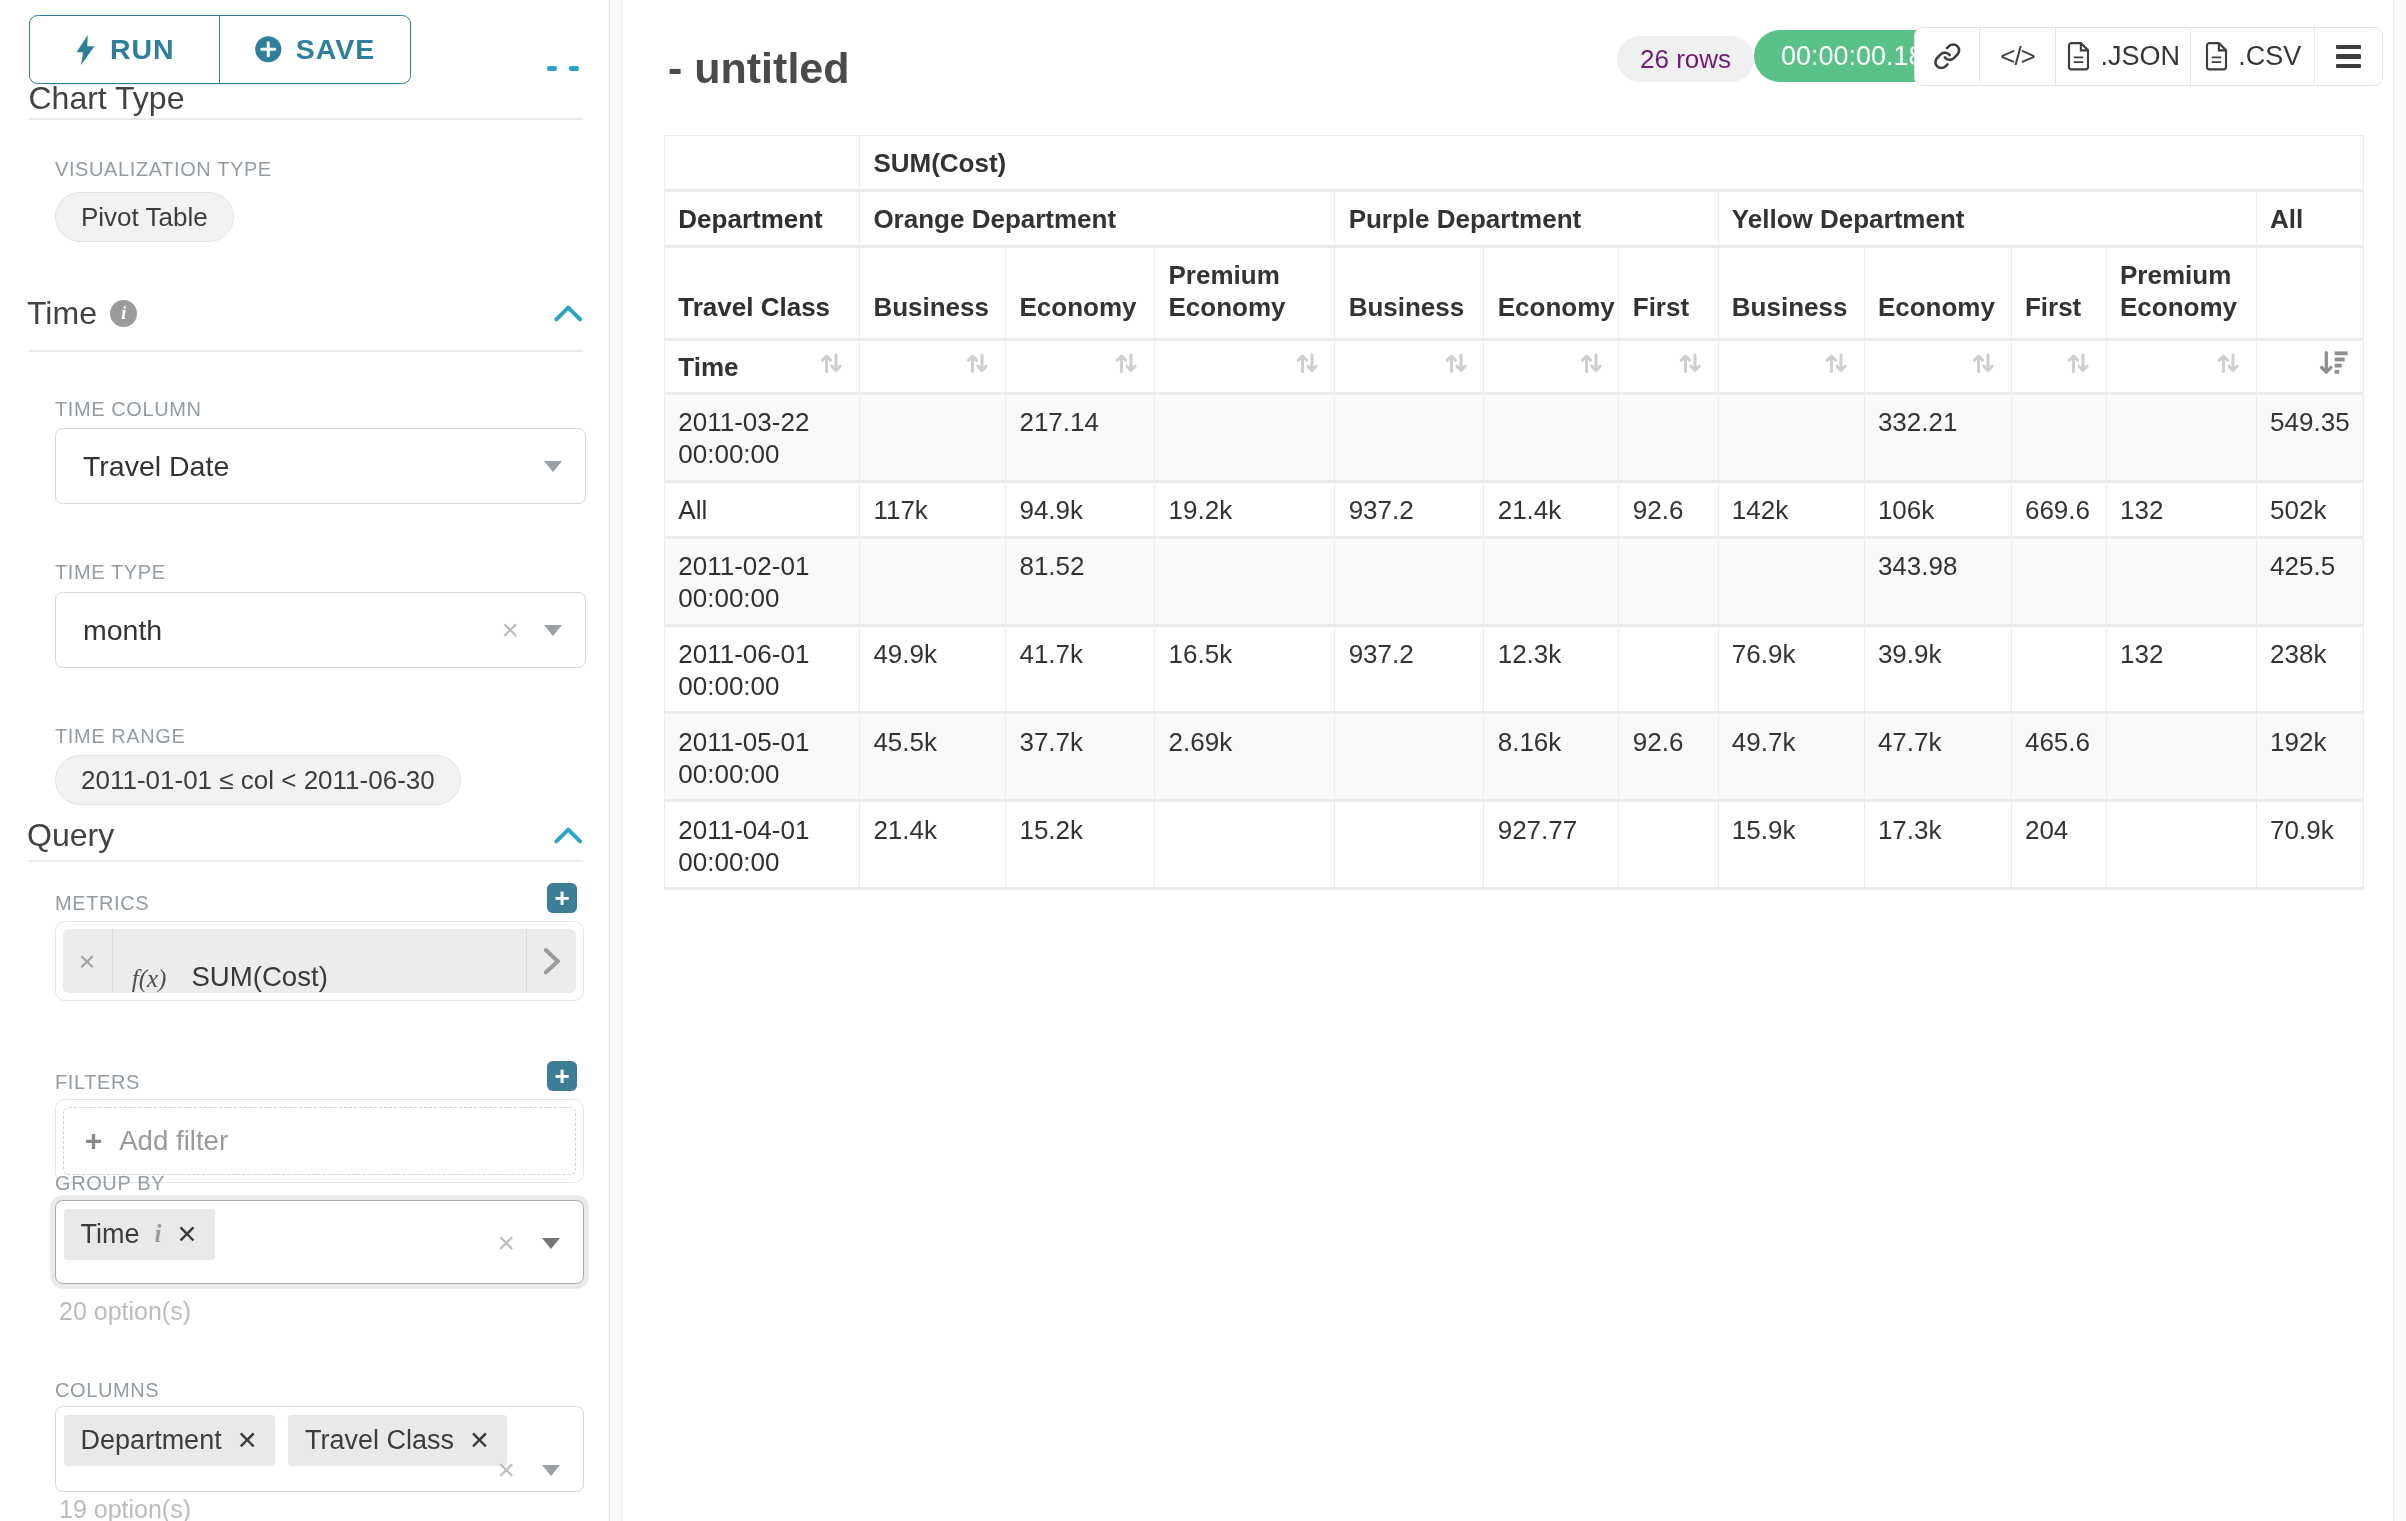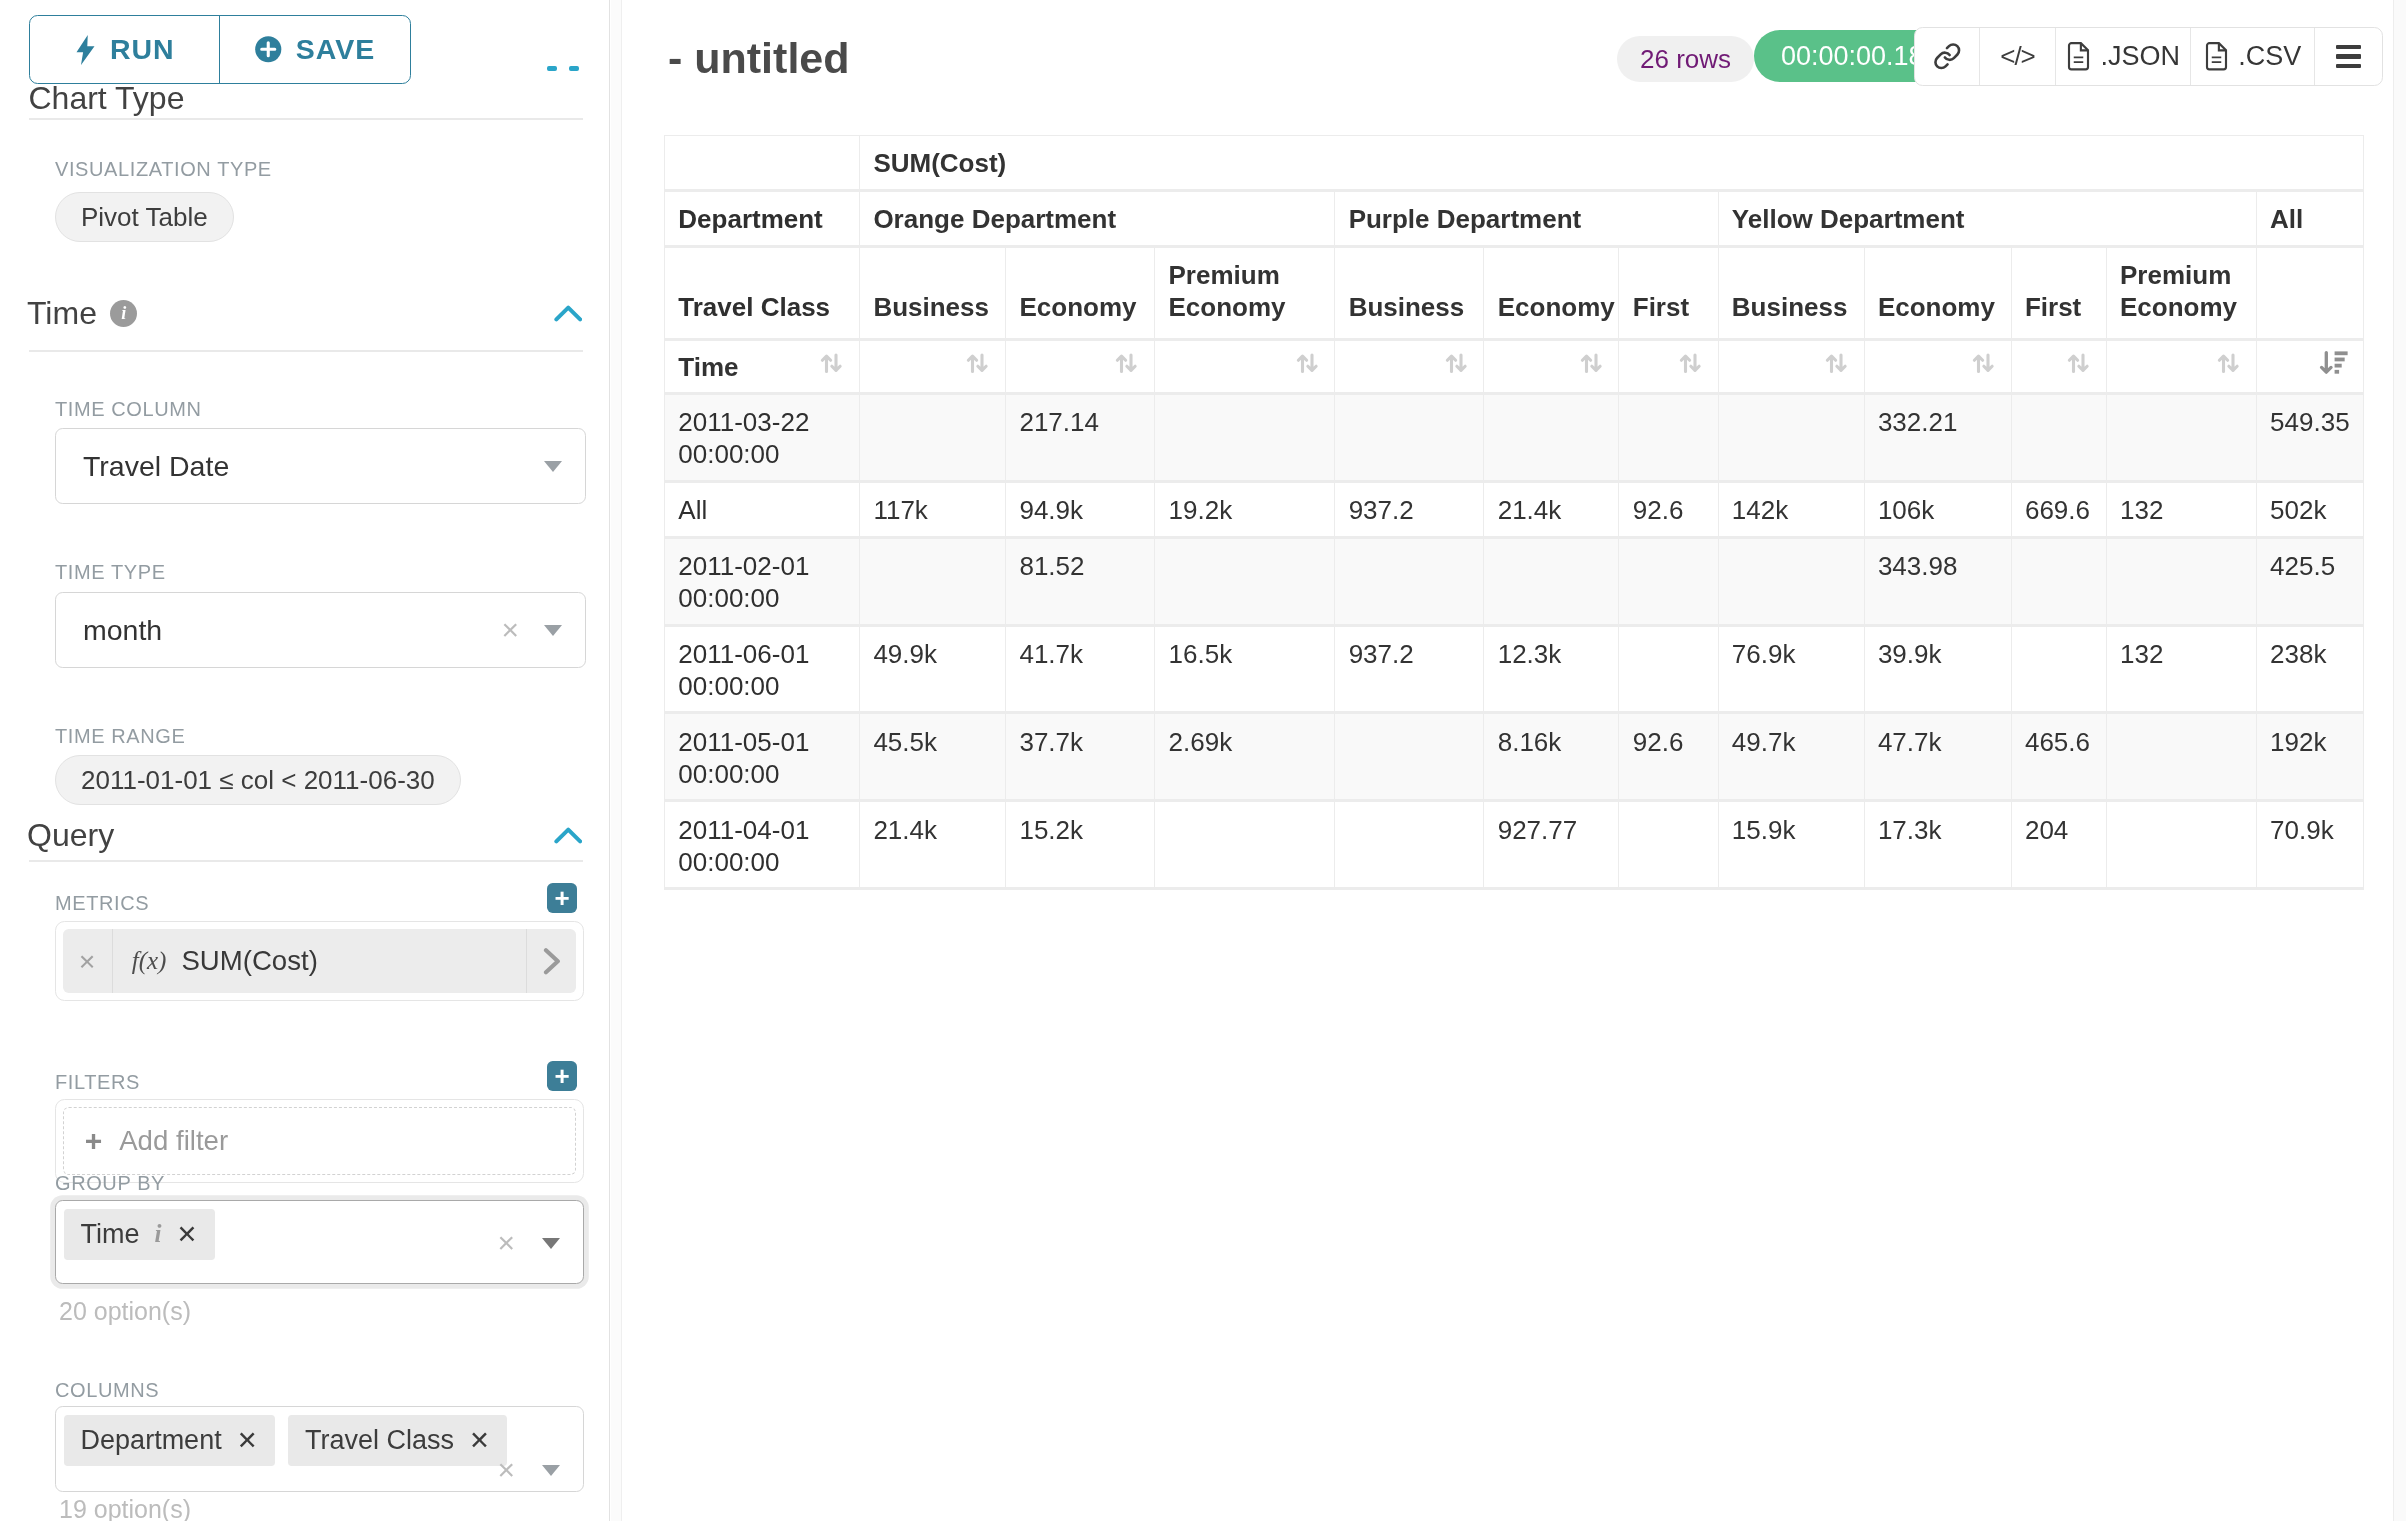--- a/index.html
+++ b/index.html
@@ -30,39 +30,39 @@
   .select .val{margin-left:27px;font-size:28.5px;color:#333;flex:1;}
   .caret{width:0;height:0;border-left:9.5px solid transparent;border-right:9.5px solid transparent;
          border-top:11.4px solid #9aa0a5;margin-right:23px;}
   .clear-x{font-size:30px;color:#bcbcbc;margin-right:25px;line-height:1;}
   .plus-btn{width:30px;height:30px;border-radius:5.7px;background:#3d7e97;color:#fff;display:flex;
             align-items:center;justify-content:center;font-size:26px;font-weight:700;line-height:1;cursor:pointer;}
   .metric-box{left:55px;width:529px;height:80px;border:1.9px solid #e5e5e5;border-radius:9.5px;padding:6.7px;box-sizing:border-box;}
   .metric-pill{display:flex;height:100%;background:#ececec;border-radius:5.7px;align-items:stretch;overflow:hidden;}
   .metric-x{width:49px;display:flex;align-items:center;justify-content:center;color:#a2a2a2;font-size:28.5px;
             border-right:1.9px solid #dcdcdc;}
-  .metric-main{flex:1;display:flex;align-items:center;gap:15px;padding-left:19px;font-size:27.6px;color:#383838;}
+  .metric-main{flex:1;display:flex;align-items:flex-end;gap:25px;padding-left:19px;font-size:27.6px;color:#383838;}
   .fx{font-family:"Liberation Serif",serif;font-style:italic;font-size:25px;color:#4d4d4d;}
   .metric-chev{width:49px;display:flex;align-items:center;justify-content:center;border-left:1.9px solid #dcdcdc;}
   .filter-box{left:55px;width:529px;height:84px;border:1.9px solid #e5e5e5;border-radius:9.5px;padding:6.7px;box-sizing:border-box;}
   .filter-inner{height:100%;border:1.9px dashed #d2d2d2;border-radius:5.7px;display:flex;align-items:center;
                 gap:17px;padding-left:21px;box-sizing:border-box;color:#9a9a9a;font-size:27.6px;}
   .filter-plus{color:#8a8a8a;font-size:30px;font-weight:700;line-height:1;}
   .tagselect{left:55px;width:529px;border:1.9px solid #d6d6d6;border-radius:7.6px;background:#fff;box-sizing:border-box;}
   .gb-box{top:1200px;height:84px;border:1.9px solid #a9a9a9;box-shadow:0 0 0 4.8px #eaeaea;}
   .col-box{top:1406px;height:86px;}
   .chips{display:flex;gap:13.3px;padding:7.6px;}
   .chip{display:inline-flex;align-items:center;gap:15px;height:51px;padding:0 17px;border-radius:3.8px;
         background:#e9e9e9;font-size:27px;color:#3c3c3c;}
   .chip .i-glyph{font-family:"Liberation Serif",serif;font-style:italic;font-weight:700;color:#9a9a9a;font-size:25px;}
   .chip .chip-x{font-size:25px;font-weight:700;color:#3a3a3a;line-height:1;cursor:pointer;}
   .ts-controls{position:absolute;right:0;display:flex;align-items:center;}
   .hint{font-size:25px;color:#bcbcbc;}
   
-  .main-title{left:668px;top:22px;font-size:43px;color:#4a4a4a;margin-top:12px;}
+  .main-title{left:668px;top:32px;font-size:43px;color:#4a4a4a;margin-top:12px;}
   .rows-badge{left:1617px;top:36px;display:inline-flex;align-items:center;height:46px;padding:0 23px;
               border-radius:23px;background:#f0f0f0;color:#701a75;font-size:26px;}
   .timer-badge{left:1754px;top:30px;display:inline-flex;align-items:center;height:52px;padding:0 27px;
                border-radius:27px;background:#5ac189;color:#fff;font-size:27px;}
   .hbtn-group{left:1914px;top:27px;height:59px;display:flex;border:1.9px solid #e2e2e2;border-radius:8.6px;
               background:#fff;box-sizing:border-box;}
   .hbtn{display:flex;align-items:center;justify-content:center;gap:9.5px;font-size:27px;color:#363636;cursor:pointer;}
   .hbtn+.hbtn{border-left:1.9px solid #e6e6e6;}
   .hbtn.w-link{width:64px}.hbtn.w-code{width:75px}.hbtn.w-json{width:134px}.hbtn.w-csv{width:123px}.hbtn.w-menu{width:67px}
   .code-glyph{font-size:26px;color:#3d3d3d;letter-spacing:-1px;}

